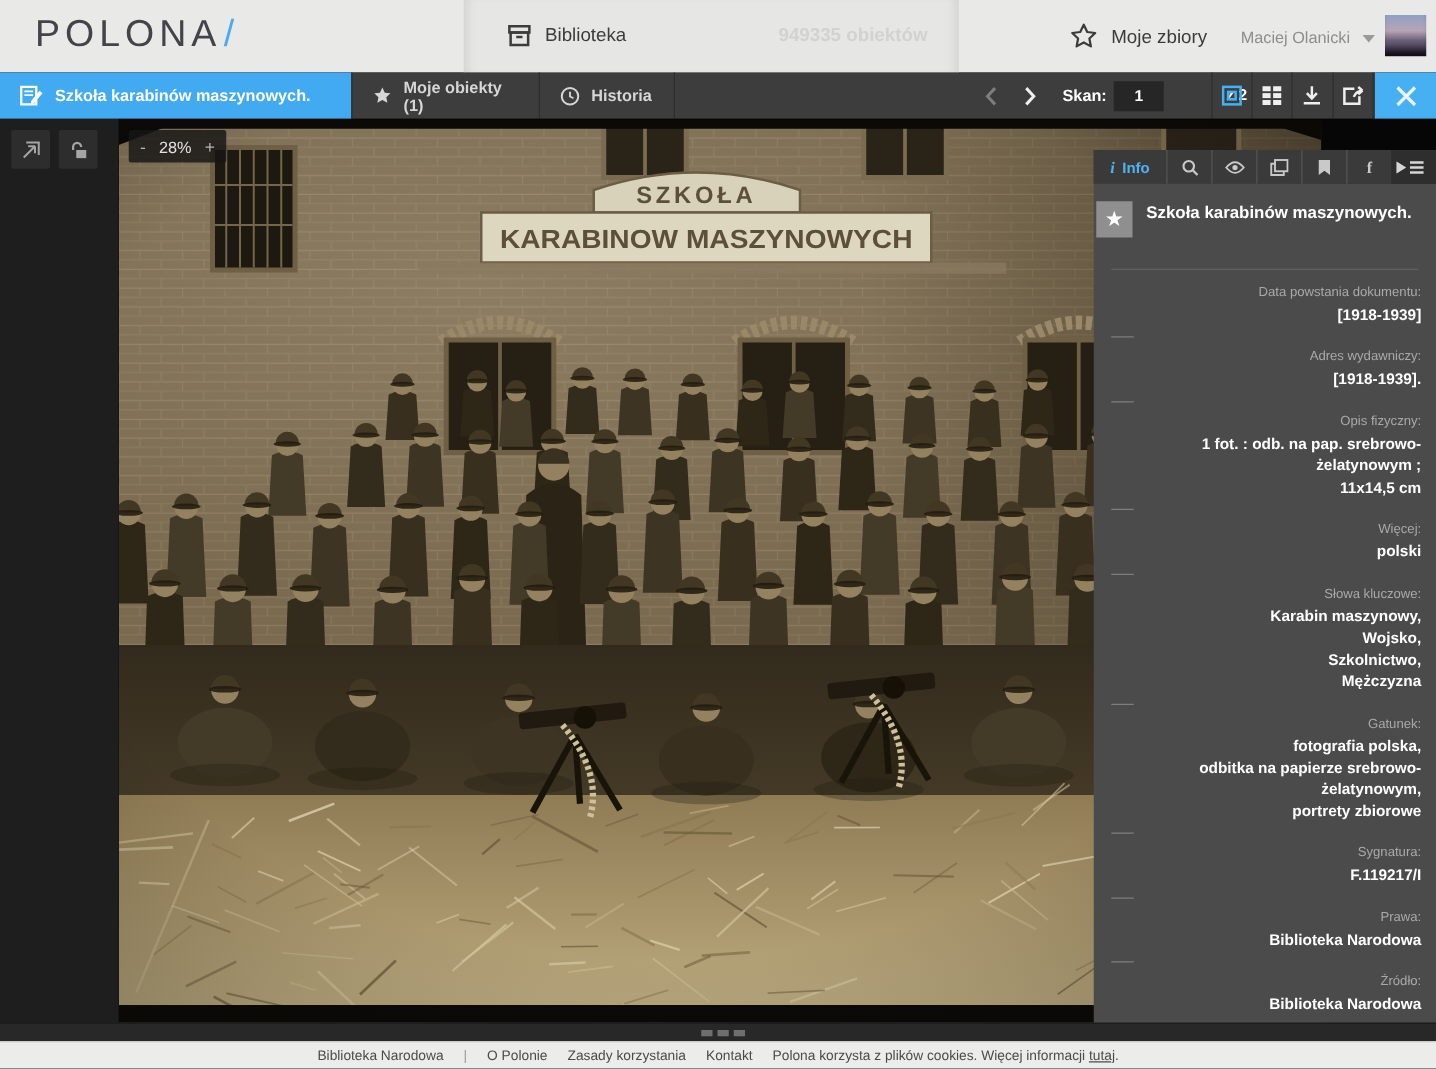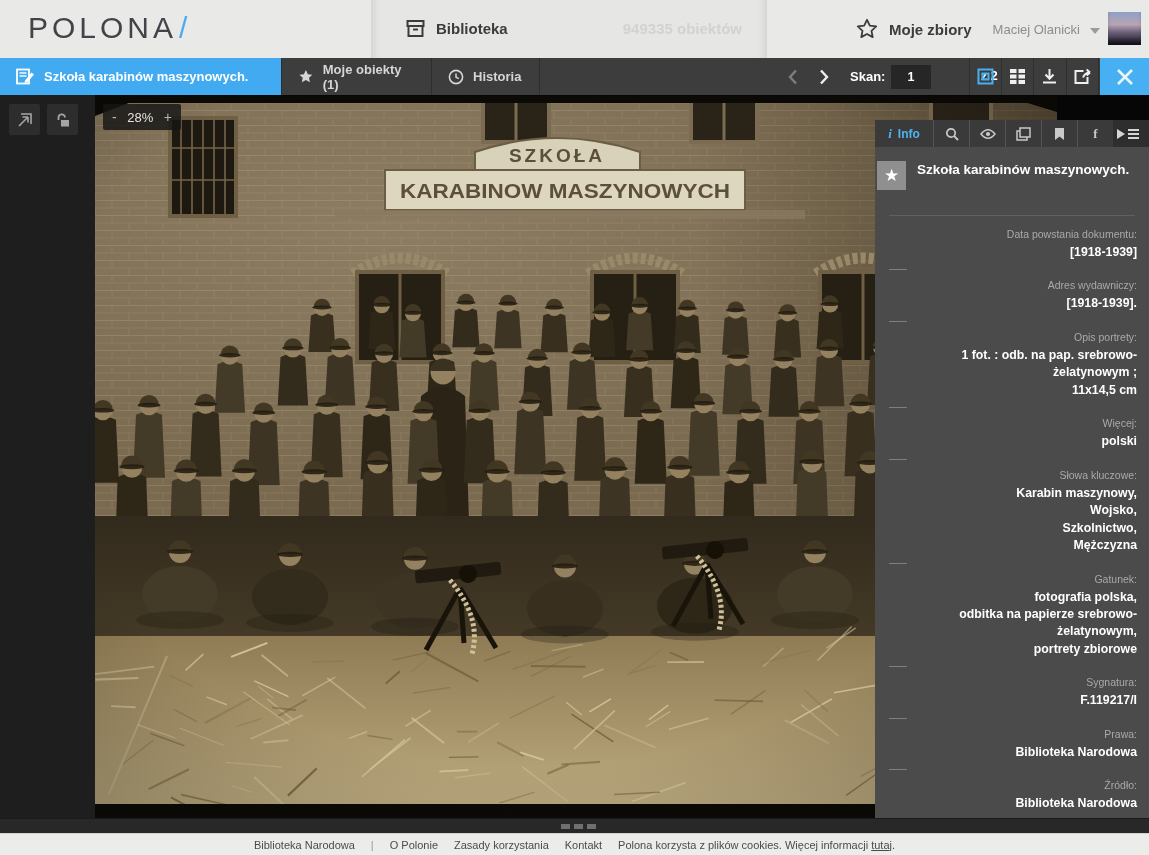--- a/index.html
+++ b/index.html
@@ -10,21 +10,21 @@
   
   .header { position:absolute; left:0; top:0; width:1149px; height:58px;
             background:#e9e9e7; }
   .logo { position:absolute; left:28px; top:11px; font-size:30px; font-weight:300;
           letter-spacing:4px; color:#43434a; }
   .logo .slash { color:#4aabf0; font-weight:300; margin-left:2px; }
   .header-sect-mid { position:absolute; left:371px; top:0; width:396px; height:58px;
             background:#e6e6e4; border-left:1px solid #d7d7d5; border-right:1px solid #d7d7d5;
             box-shadow:inset 8px 0 10px -8px rgba(0,0,0,.12), inset -8px 0 10px -8px rgba(0,0,0,.12); }
   .hdr-item { position:absolute; display:flex; align-items:center; gap:10px; }
-  .hdr-label { font-size:15px; font-weight:bold; color:#3c3c3c; }
+  .hdr-label { font-size:15px; font-weight:normal; color:#3c3c3c; }
   .faint-count { position:absolute; right:24px; top:20px; font-size:15px; font-weight:bold;
                  color:#d2d2cf; }
   .user { position:absolute; right:69px; top:22px; font-size:13px; color:#8d8d8d; }
   .caret-down { position:absolute; right:49px; top:28px; width:0; height:0;
                 border-left:5px solid transparent; border-right:5px solid transparent;
                 border-top:6px solid #9a9a9a; }
   .avatar { position:absolute; right:8px; top:12px; width:33px; height:33px;
             background:linear-gradient(180deg,#8fa0c6 0%,#b9a4b4 38%,#6a5f78 62%,#241f2e 100%);
             box-shadow:inset 0 -8px 6px -4px rgba(10,8,16,.8); }
 
@@ -752,21 +752,21 @@
             <div class="f-label">Data powstania dokumentu:</div>
             <div class="f-value">[1918-1939]</div>
           </div>
           <div class="f-divider"></div>
           <div class="field">
             <div class="f-label">Adres wydawniczy:</div>
             <div class="f-value">[1918-1939].</div>
           </div>
           <div class="f-divider"></div>
           <div class="field">
-            <div class="f-label">Opis portrety:</div>
+            <div class="f-label">Opis fizyczny:</div>
             <div class="f-value">1 fot. : odb. na pap. srebrowo-żelatynowym ;</div>
             <div class="f-value">11x14,5 cm</div>
           </div>
           <div class="f-divider"></div>
           <div class="field">
             <div class="f-label">Więcej:</div>
             <div class="f-value">polski</div>
           </div>
           <div class="f-divider"></div>
           <div class="field">

